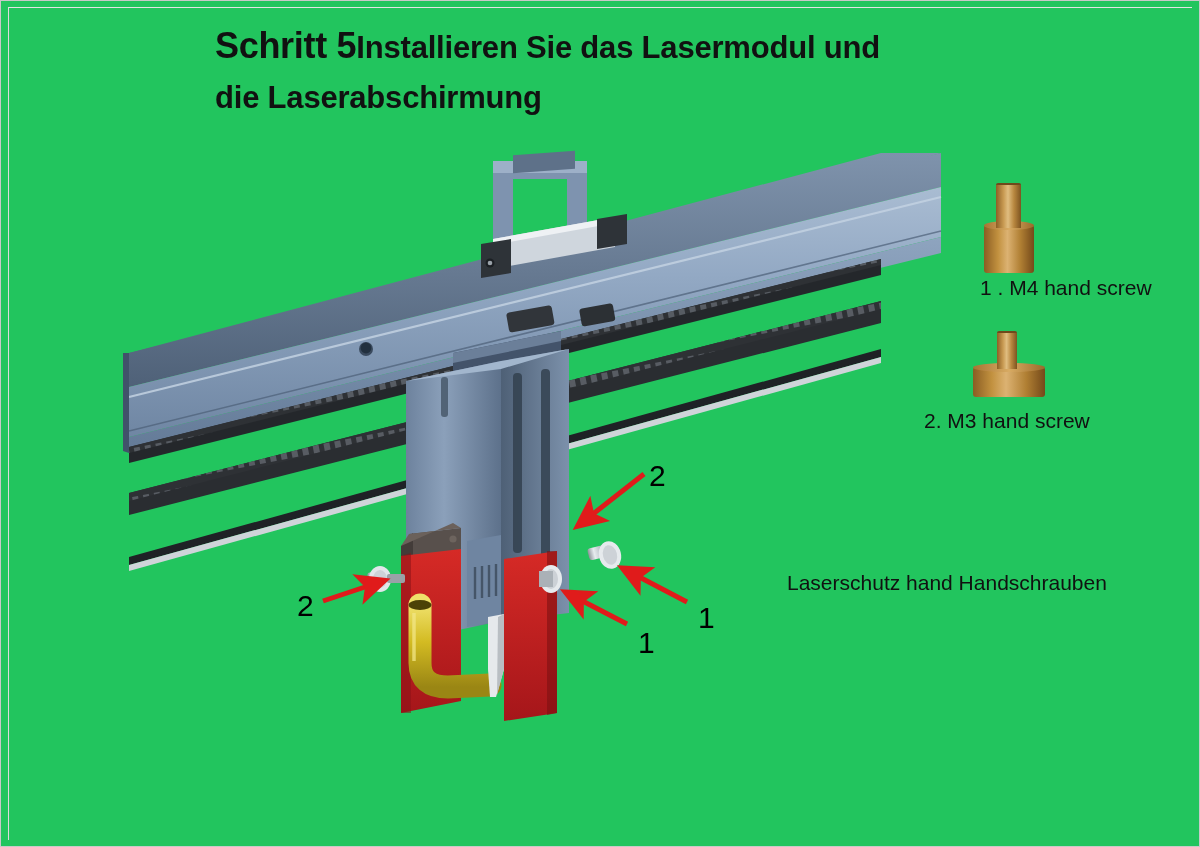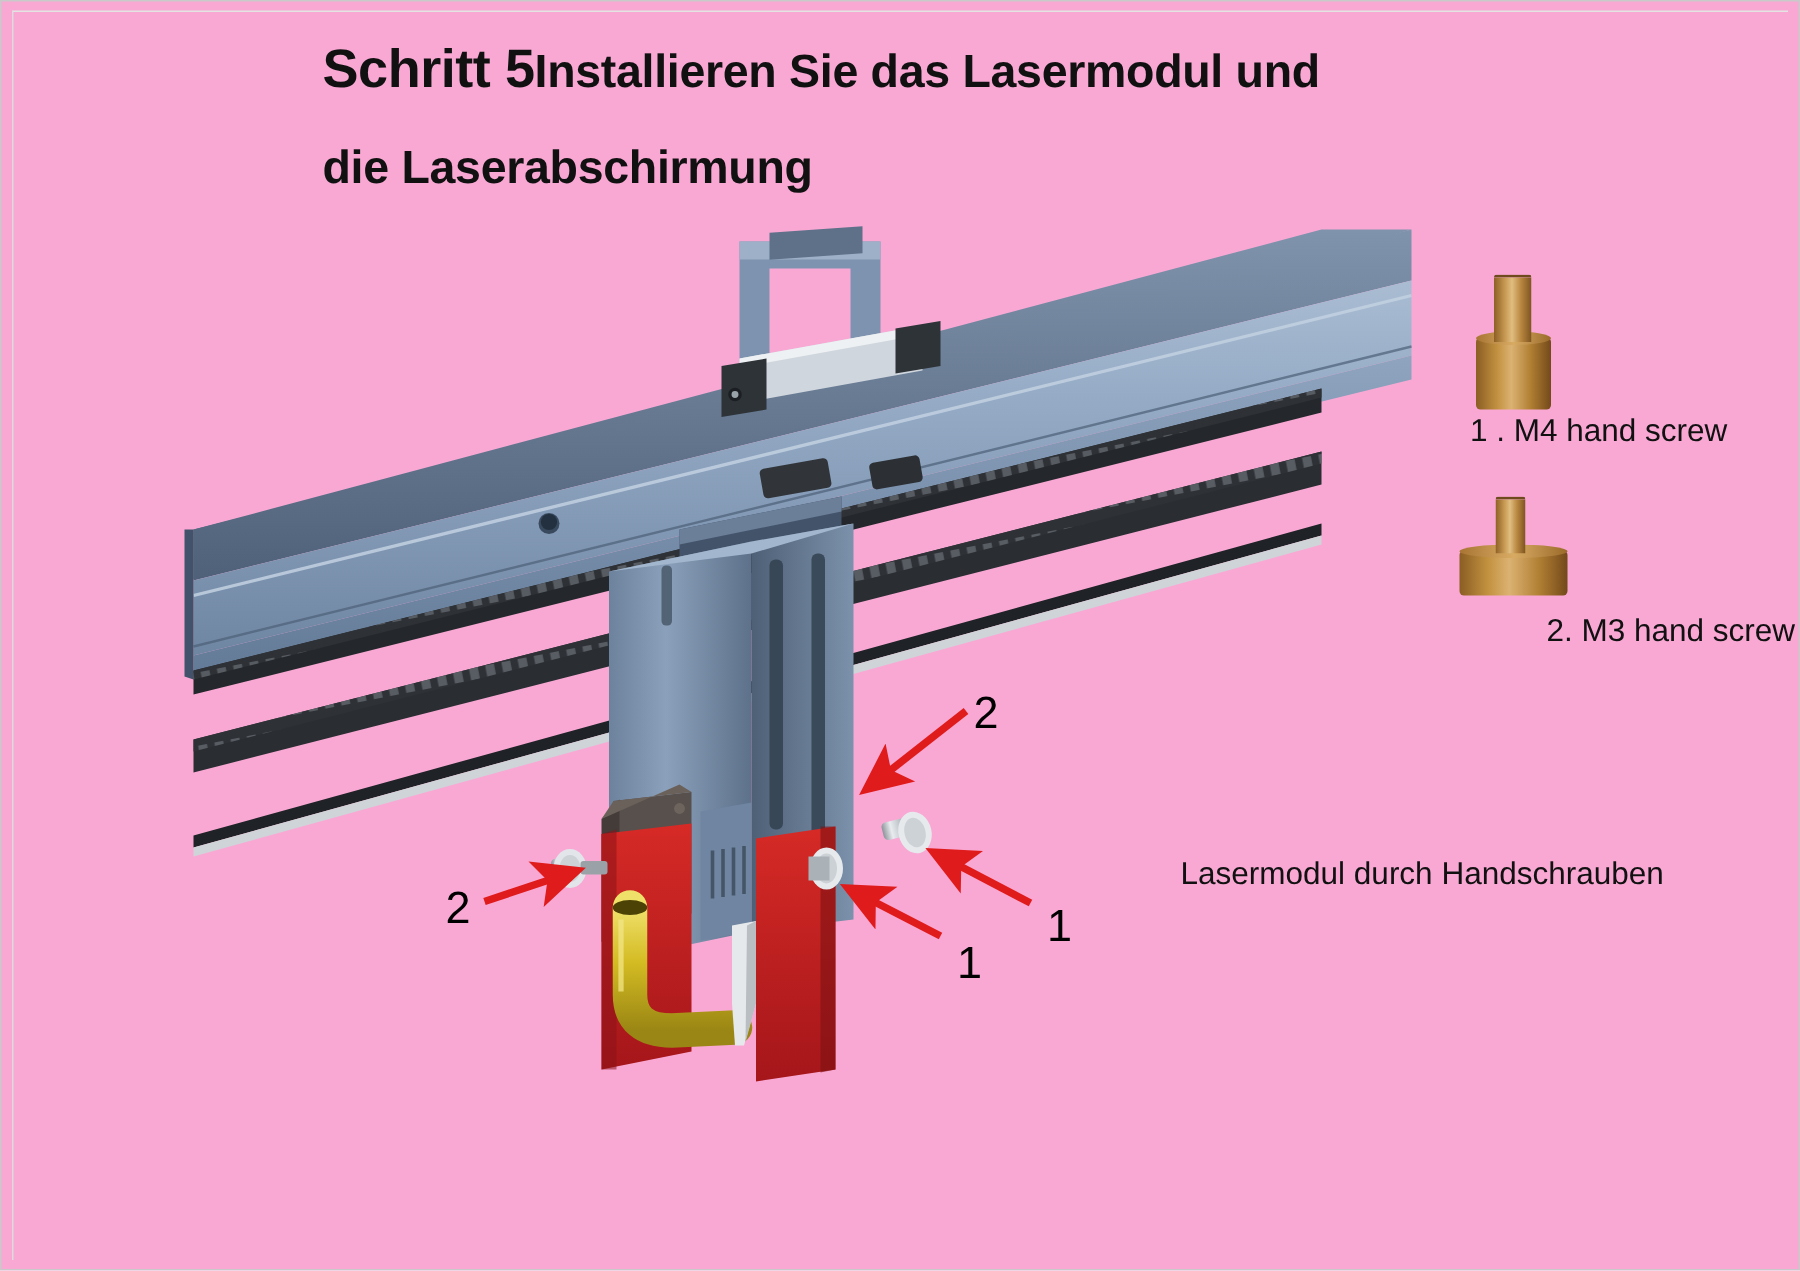--- a/index.html
+++ b/index.html
@@ -1,30 +1,30 @@
 <!DOCTYPE html>
 <html><head>
 <meta charset="utf-8">
 <style>
   html,body{margin:0;padding:0;background:#ffffff;}
   body{width:1200px;height:847px;overflow:hidden;
        font-family:"Liberation Sans","DejaVu Sans",sans-serif;color:#111;}
-  .page{position:relative;width:1200px;height:847px;background:#f9a8d4;
+  .page{position:relative;width:1200px;height:847px;background:#22c55e;
         box-sizing:border-box;border:1px solid #c9c9c9;}
   .inner-frame{position:absolute;left:7px;top:6px;right:7px;bottom:6px;
         border-left:1px solid #dcdcdc;border-top:1px solid #e4e4e4;pointer-events:none;}
 
   
   .title-block{position:absolute;left:214px;top:22px;width:820px;line-height:1.30;}
   .t-step{font-size:36px;font-weight:bold;letter-spacing:-0.3px;}
   .t-rest{font-size:31px;font-weight:bold;letter-spacing:-0.2px;}
-  .t-line2{font-size:31px;font-weight:bold;letter-spacing:-0.2px;display:block;margin-top:22px;}
+  .t-line2{font-size:31px;font-weight:bold;letter-spacing:-0.2px;display:block;margin-top:8px;}
   .legend-label{position:absolute;font-size:21px;color:#111;white-space:nowrap;margin-left:41px;}
   .legend-m4{left:938px;top:275px;}
-  .legend-m3{left:989px;top:408px;}
+  .legend-m3{left:882px;top:408px;}
 
   
   .screw{position:absolute;}
   .screw .shaft{position:absolute;border-radius:2px 2px 0 0;}
   .screw .head{position:absolute;border-radius:3px;}
 
   .m4{left:975px;top:182px;width:70px;height:90px;}
   .m4 .shaft{left:20px;top:0px;width:25px;height:45px;
      background:linear-gradient(to right,#8d5f25 0%,#c89a52 30%,#e0bd80 48%,#b8873f 72%,#7d5320 100%);
      border-top:2px solid #6f4a1c;box-sizing:border-box;}
@@ -248,15 +248,15 @@
   </div>
   <div class="legend-label legend-m4">1 . M4 hand screw</div>
 
   <div class="screw m3">
     <div class="head"></div>
       <div class="shaft"></div>
   </div>
   <div class="legend-label legend-m3">2. M3 hand screw</div>
 
   <div class="caption">
-    <div>Lasermodul durch Handschrauben</div>
+    <div>Laserschutz hand Handschrauben</div>
   </div>
 </div>
 
 </body></html>

